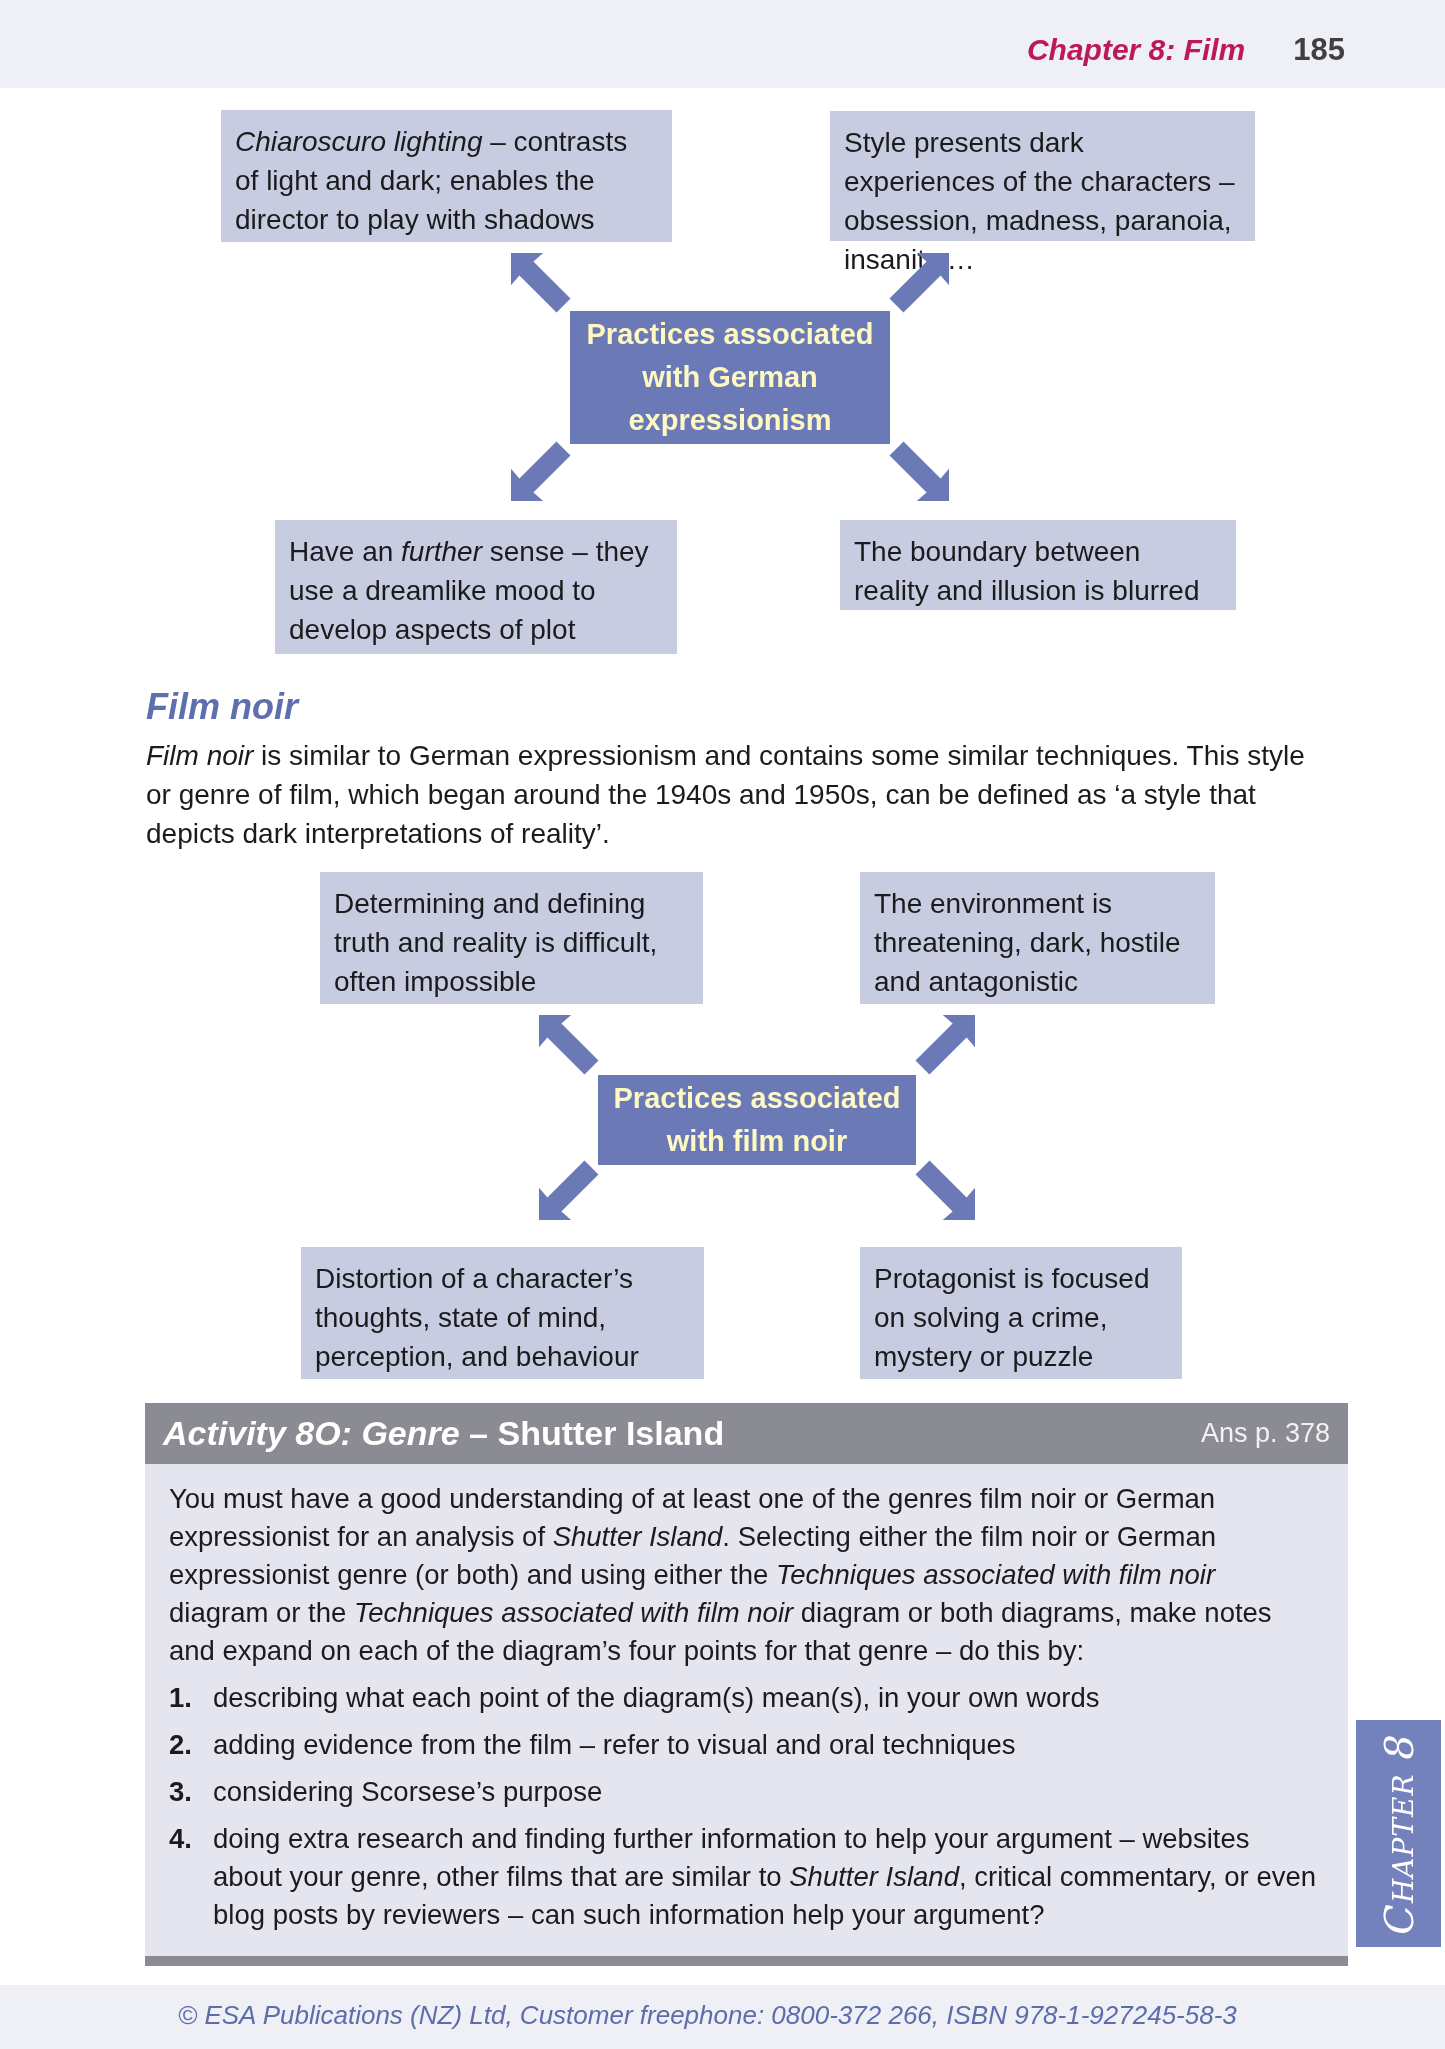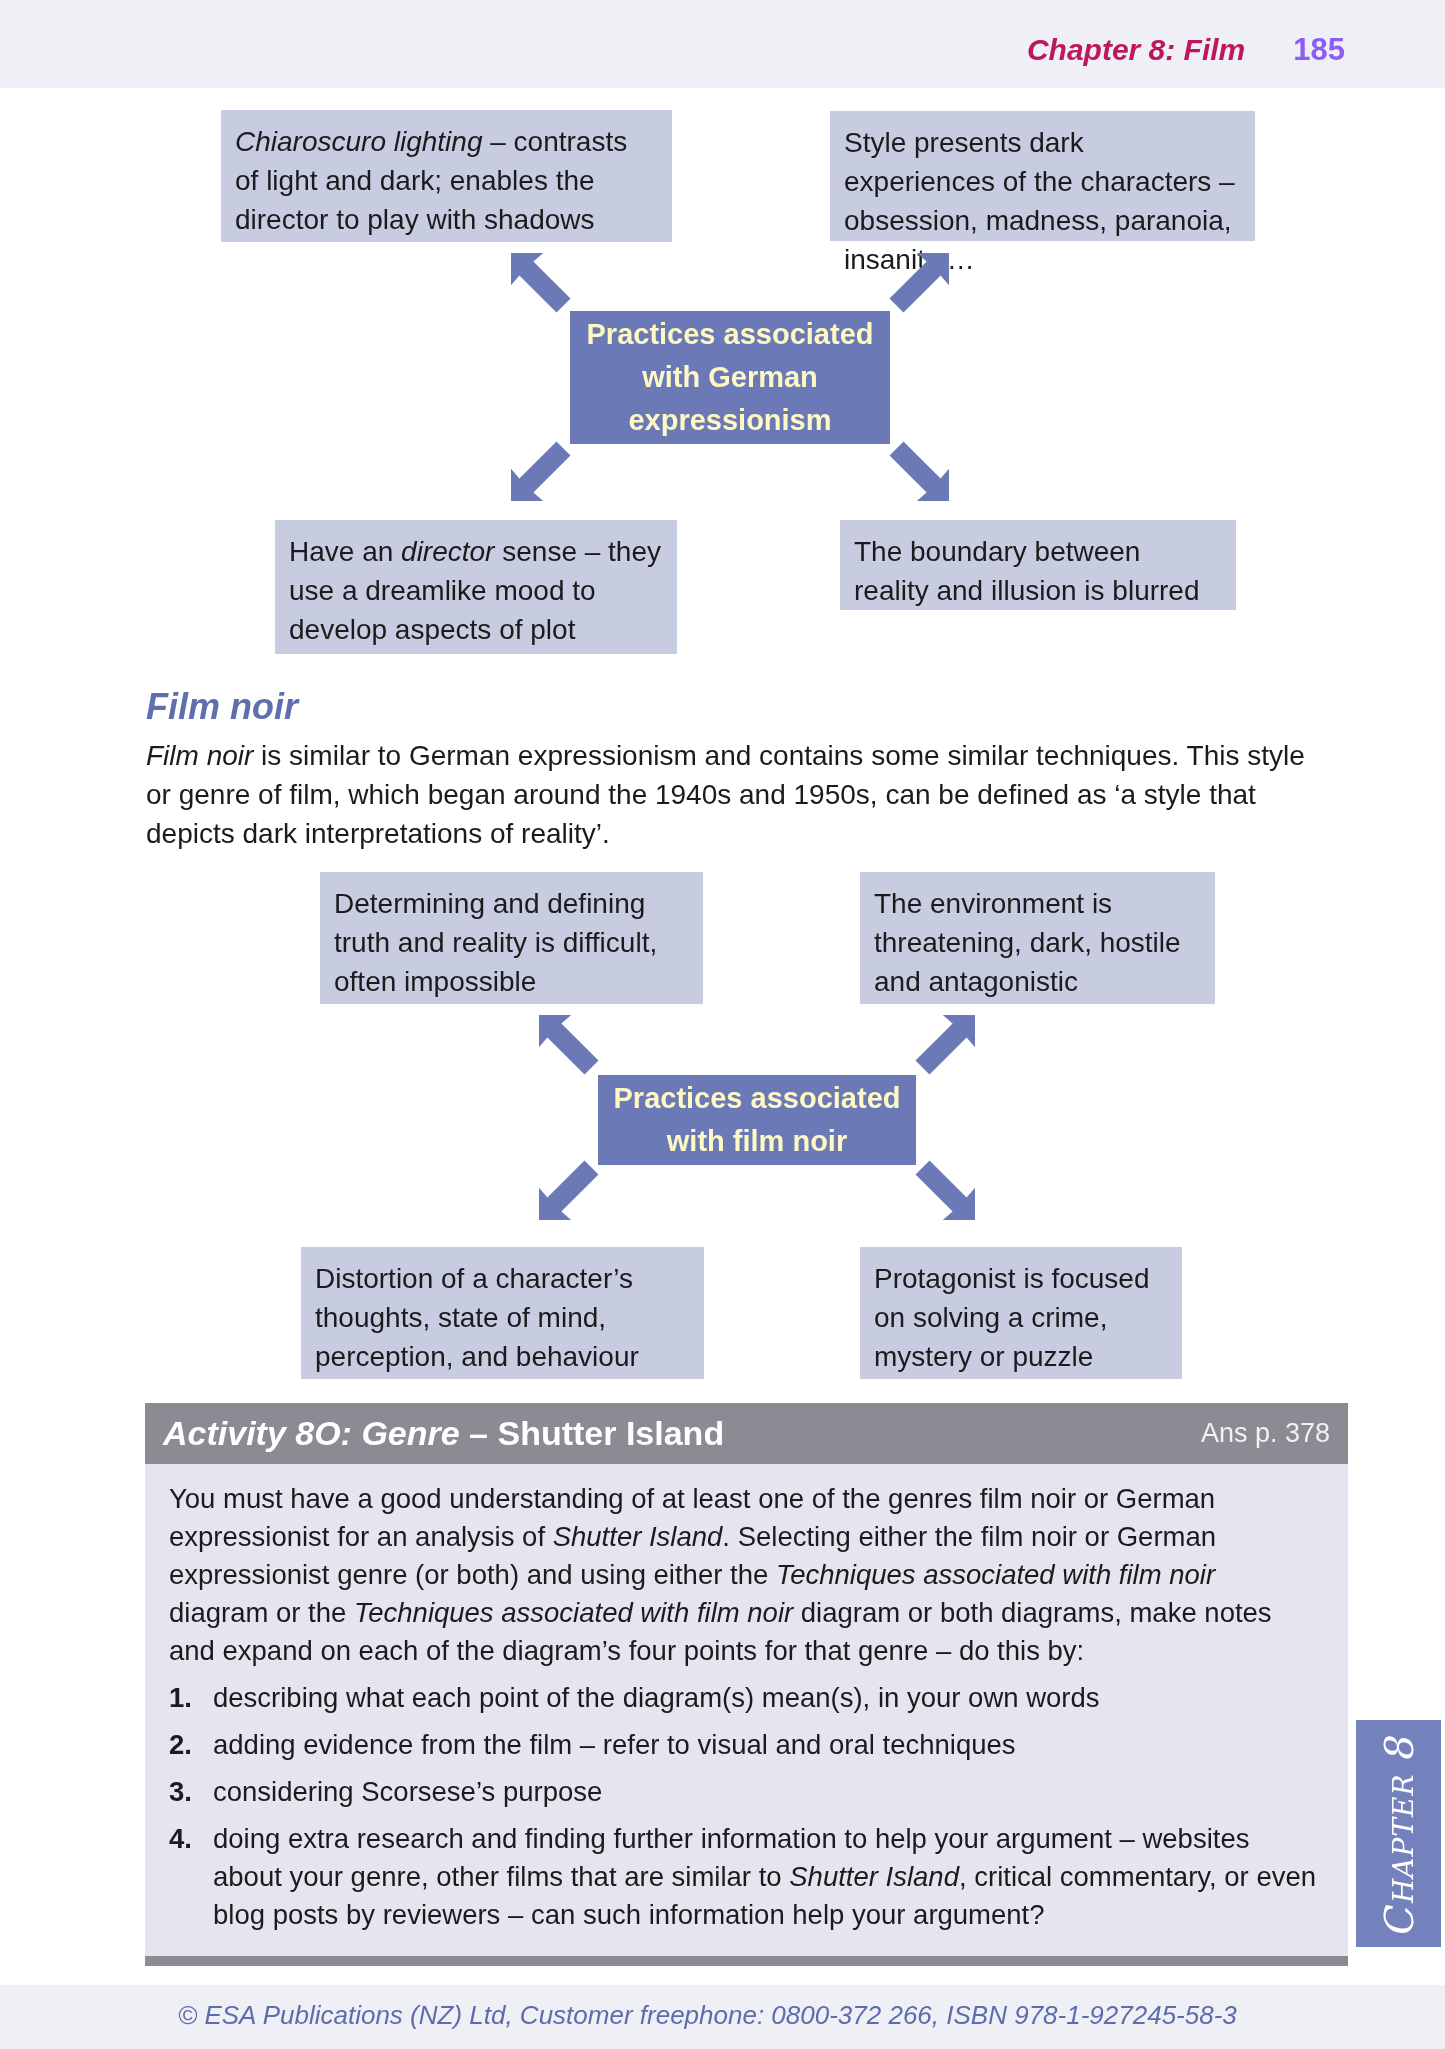--- a/index.html
+++ b/index.html
@@ -3,21 +3,21 @@
 <meta charset="utf-8">
 <style>
   html,body{margin:0;padding:0;background:#ffffff;}
   .page{position:relative;width:1445px;height:2049px;background:#ffffff;overflow:hidden;
         font-family:"Liberation Sans",sans-serif;color:#1b1b1d;}
   .band{position:absolute;left:0;width:1445px;background:#eef0f6;}
   .band.top{top:0;height:88px;}
   .band.bottom{top:1985px;height:64px;}
   .running-head{position:absolute;top:32px;right:100px;display:flex;align-items:baseline;gap:48px;}
   .running-head .chapter{font-size:30px;font-weight:bold;font-style:italic;color:#be185d;}
-  .running-head .pagenum{font-size:31px;font-weight:bold;color:#8b5cf6;}
+  .running-head .pagenum{font-size:31px;font-weight:bold;color:#404040;}
 
   .lightbox{position:absolute;background:#c8cce1;padding:12px 14px;box-sizing:border-box;
             font-size:28px;line-height:39px;color:#1b1b1d;}
   .centerbox{position:absolute;background:#6b79b6;color:#fef9c3;font-weight:bold;
              font-size:29px;line-height:43px;text-align:center;box-sizing:border-box;
              display:flex;flex-direction:column;justify-content:center;}
   .centerbox span{display:block;}
   .arrow{position:absolute;width:70px;height:70px;}
   .arrow svg{display:block;width:100%;height:100%;}
   .it{font-style:italic;}
@@ -103,21 +103,21 @@
       <svg viewBox="0 0 100 100">
         <polygon points="10,90 10,44 22,58 75,5 95,25 42,78 56,90" fill="#6b79b6"></polygon>
       </svg>
     </div>
   <div class="arrow g-adr">
       <svg viewBox="0 0 100 100">
         <polygon points="90,90 90,44 78,58 25,5 5,25 58,78 44,90" fill="#6b79b6"></polygon>
       </svg>
     </div>
 
-  <div class="lightbox g-bl"><span>Have an </span><span class="it">director</span><span> sense – they use a dreamlike mood to develop aspects of plot</span></div>
+  <div class="lightbox g-bl"><span>Have an </span><span class="it">further</span><span> sense – they use a dreamlike mood to develop aspects of plot</span></div>
 
   <div class="lightbox g-br"><span>The boundary between reality and illusion is blurred</span></div>
 
   <div class="noir-heading">Film noir</div>
   <div class="noir-para"><span class="it">Film noir</span><span> is similar to German expressionism and contains some similar techniques. This style or genre of film, which began around the 1940s and 1950s, can be defined as ‘a style that depicts dark interpretations of reality’.</span></div>
 
   <div class="lightbox n-tl"><span>Determining and defining truth and reality is difficult, often impossible</span></div>
   <div class="lightbox n-tr"><span>The environment is threatening, dark, hostile and antagonistic</span></div>
 
   <div class="centerbox n-c">

